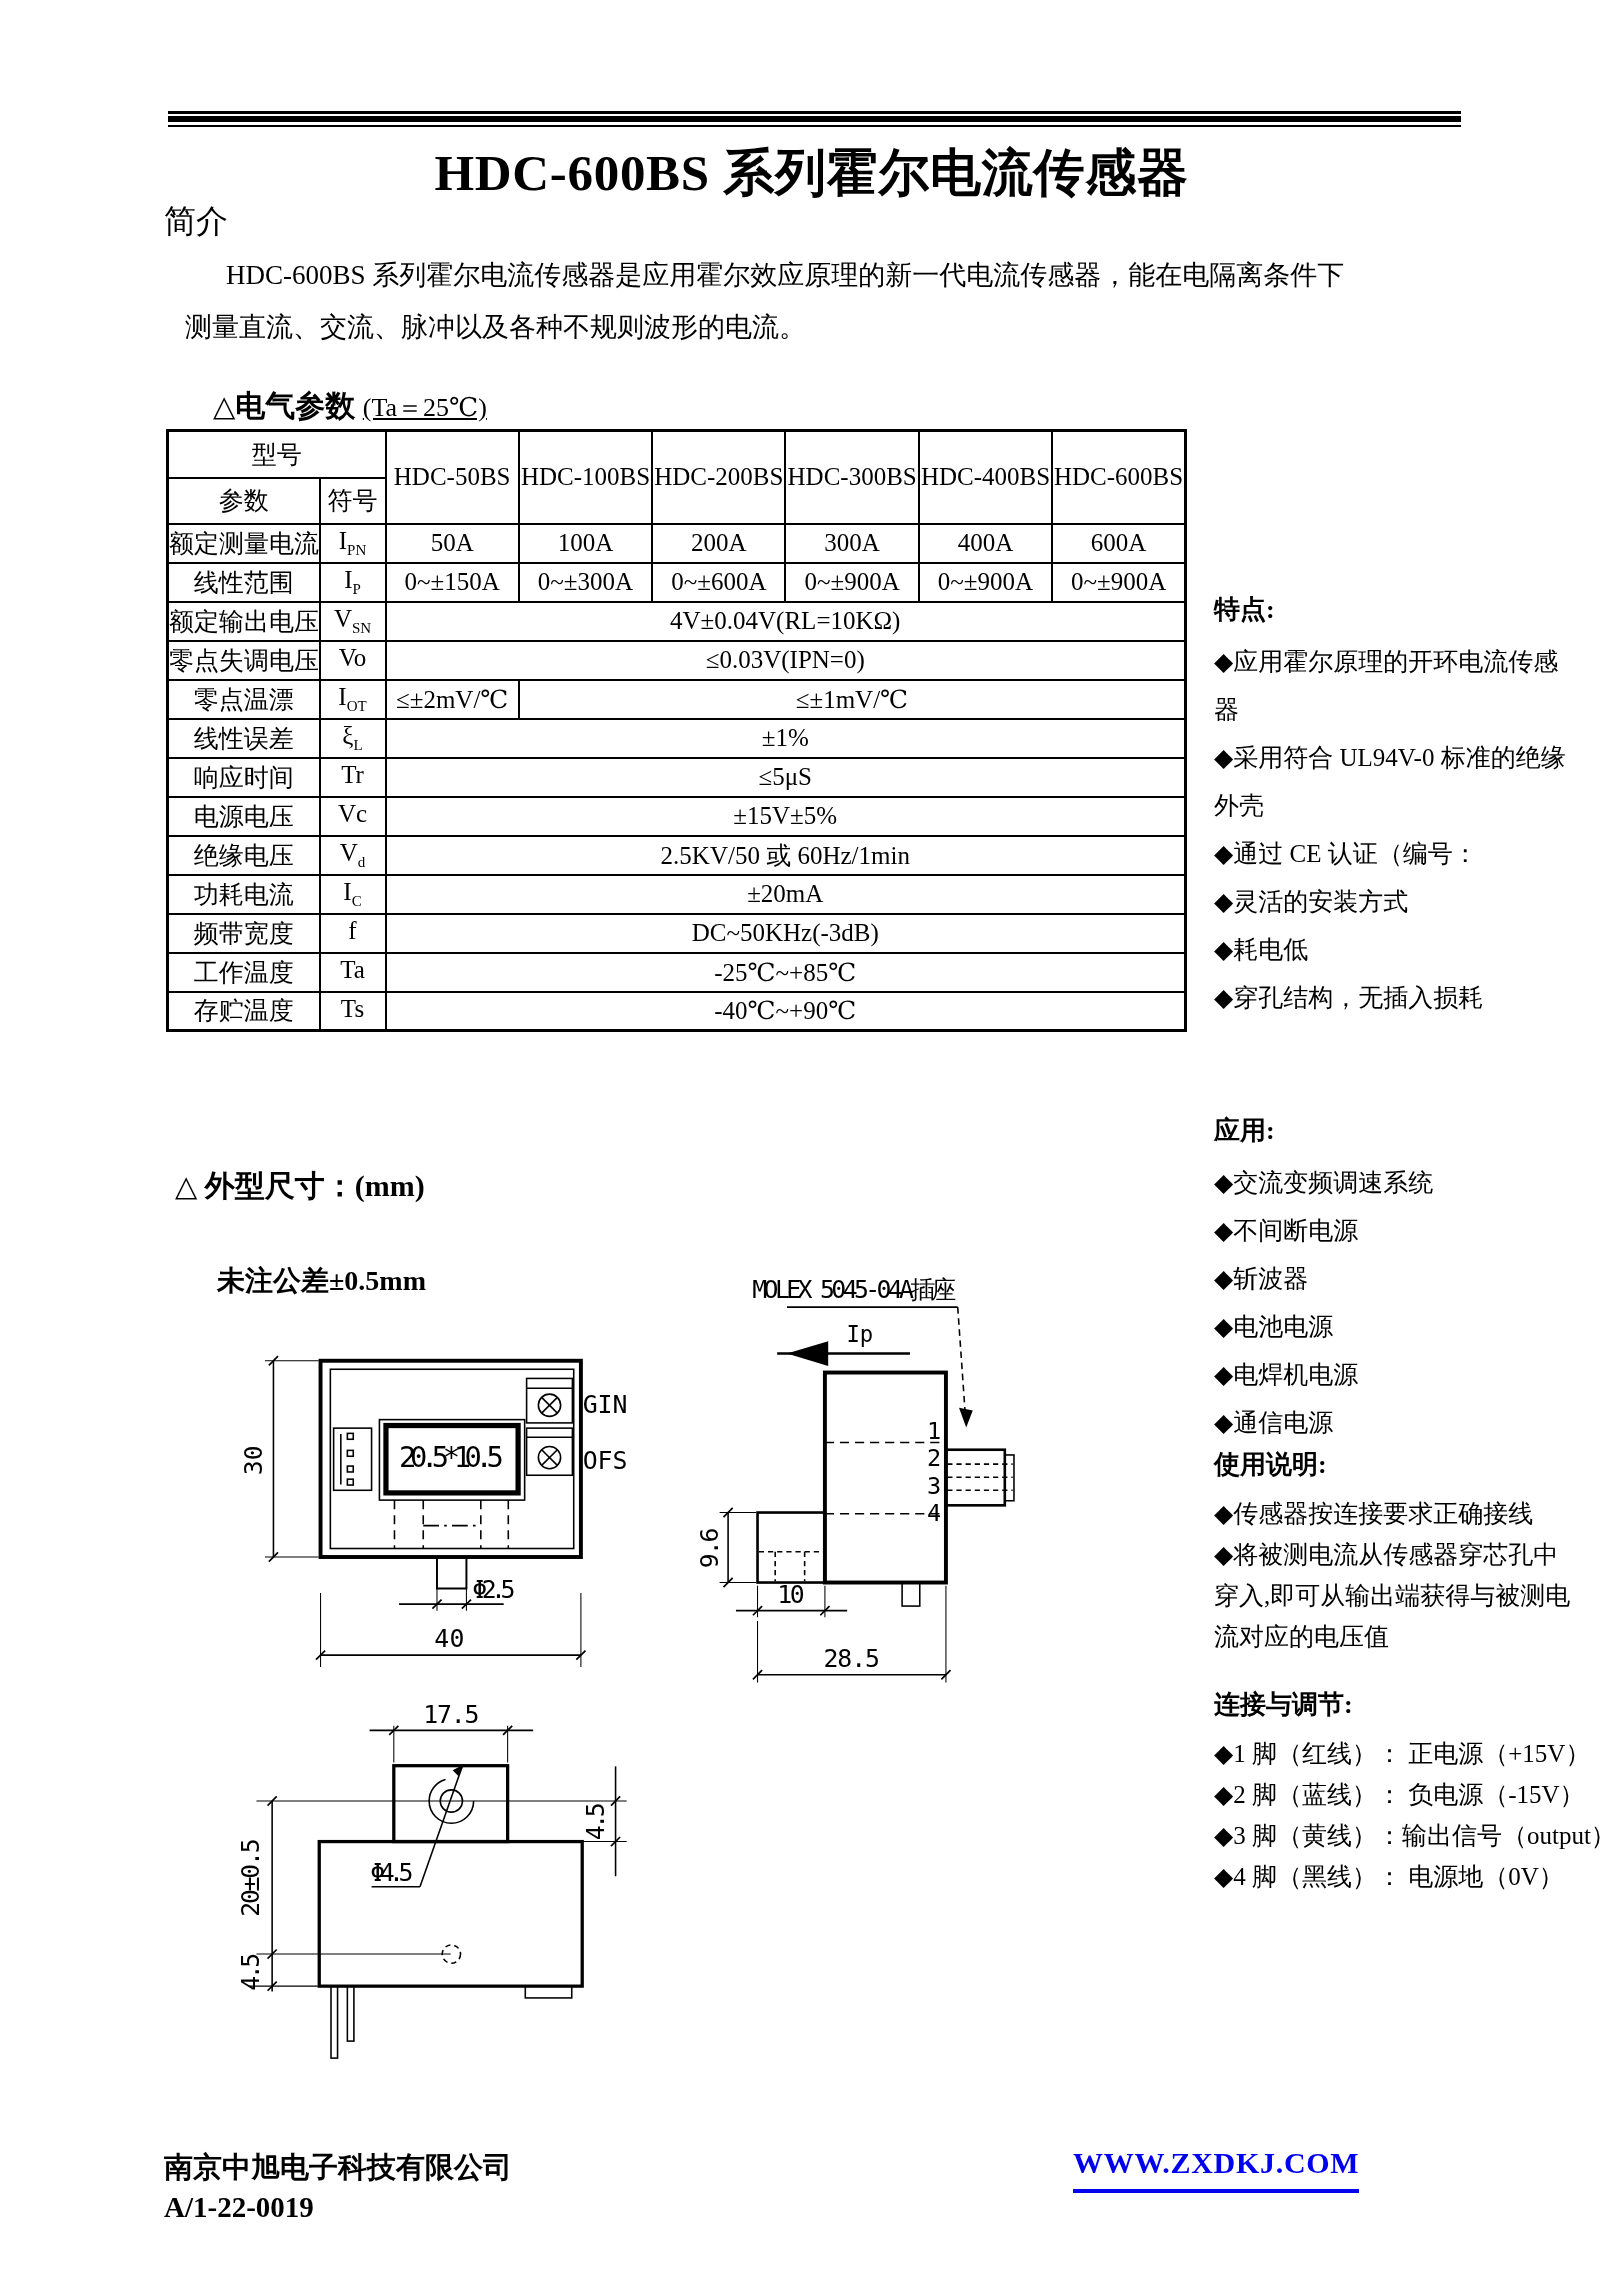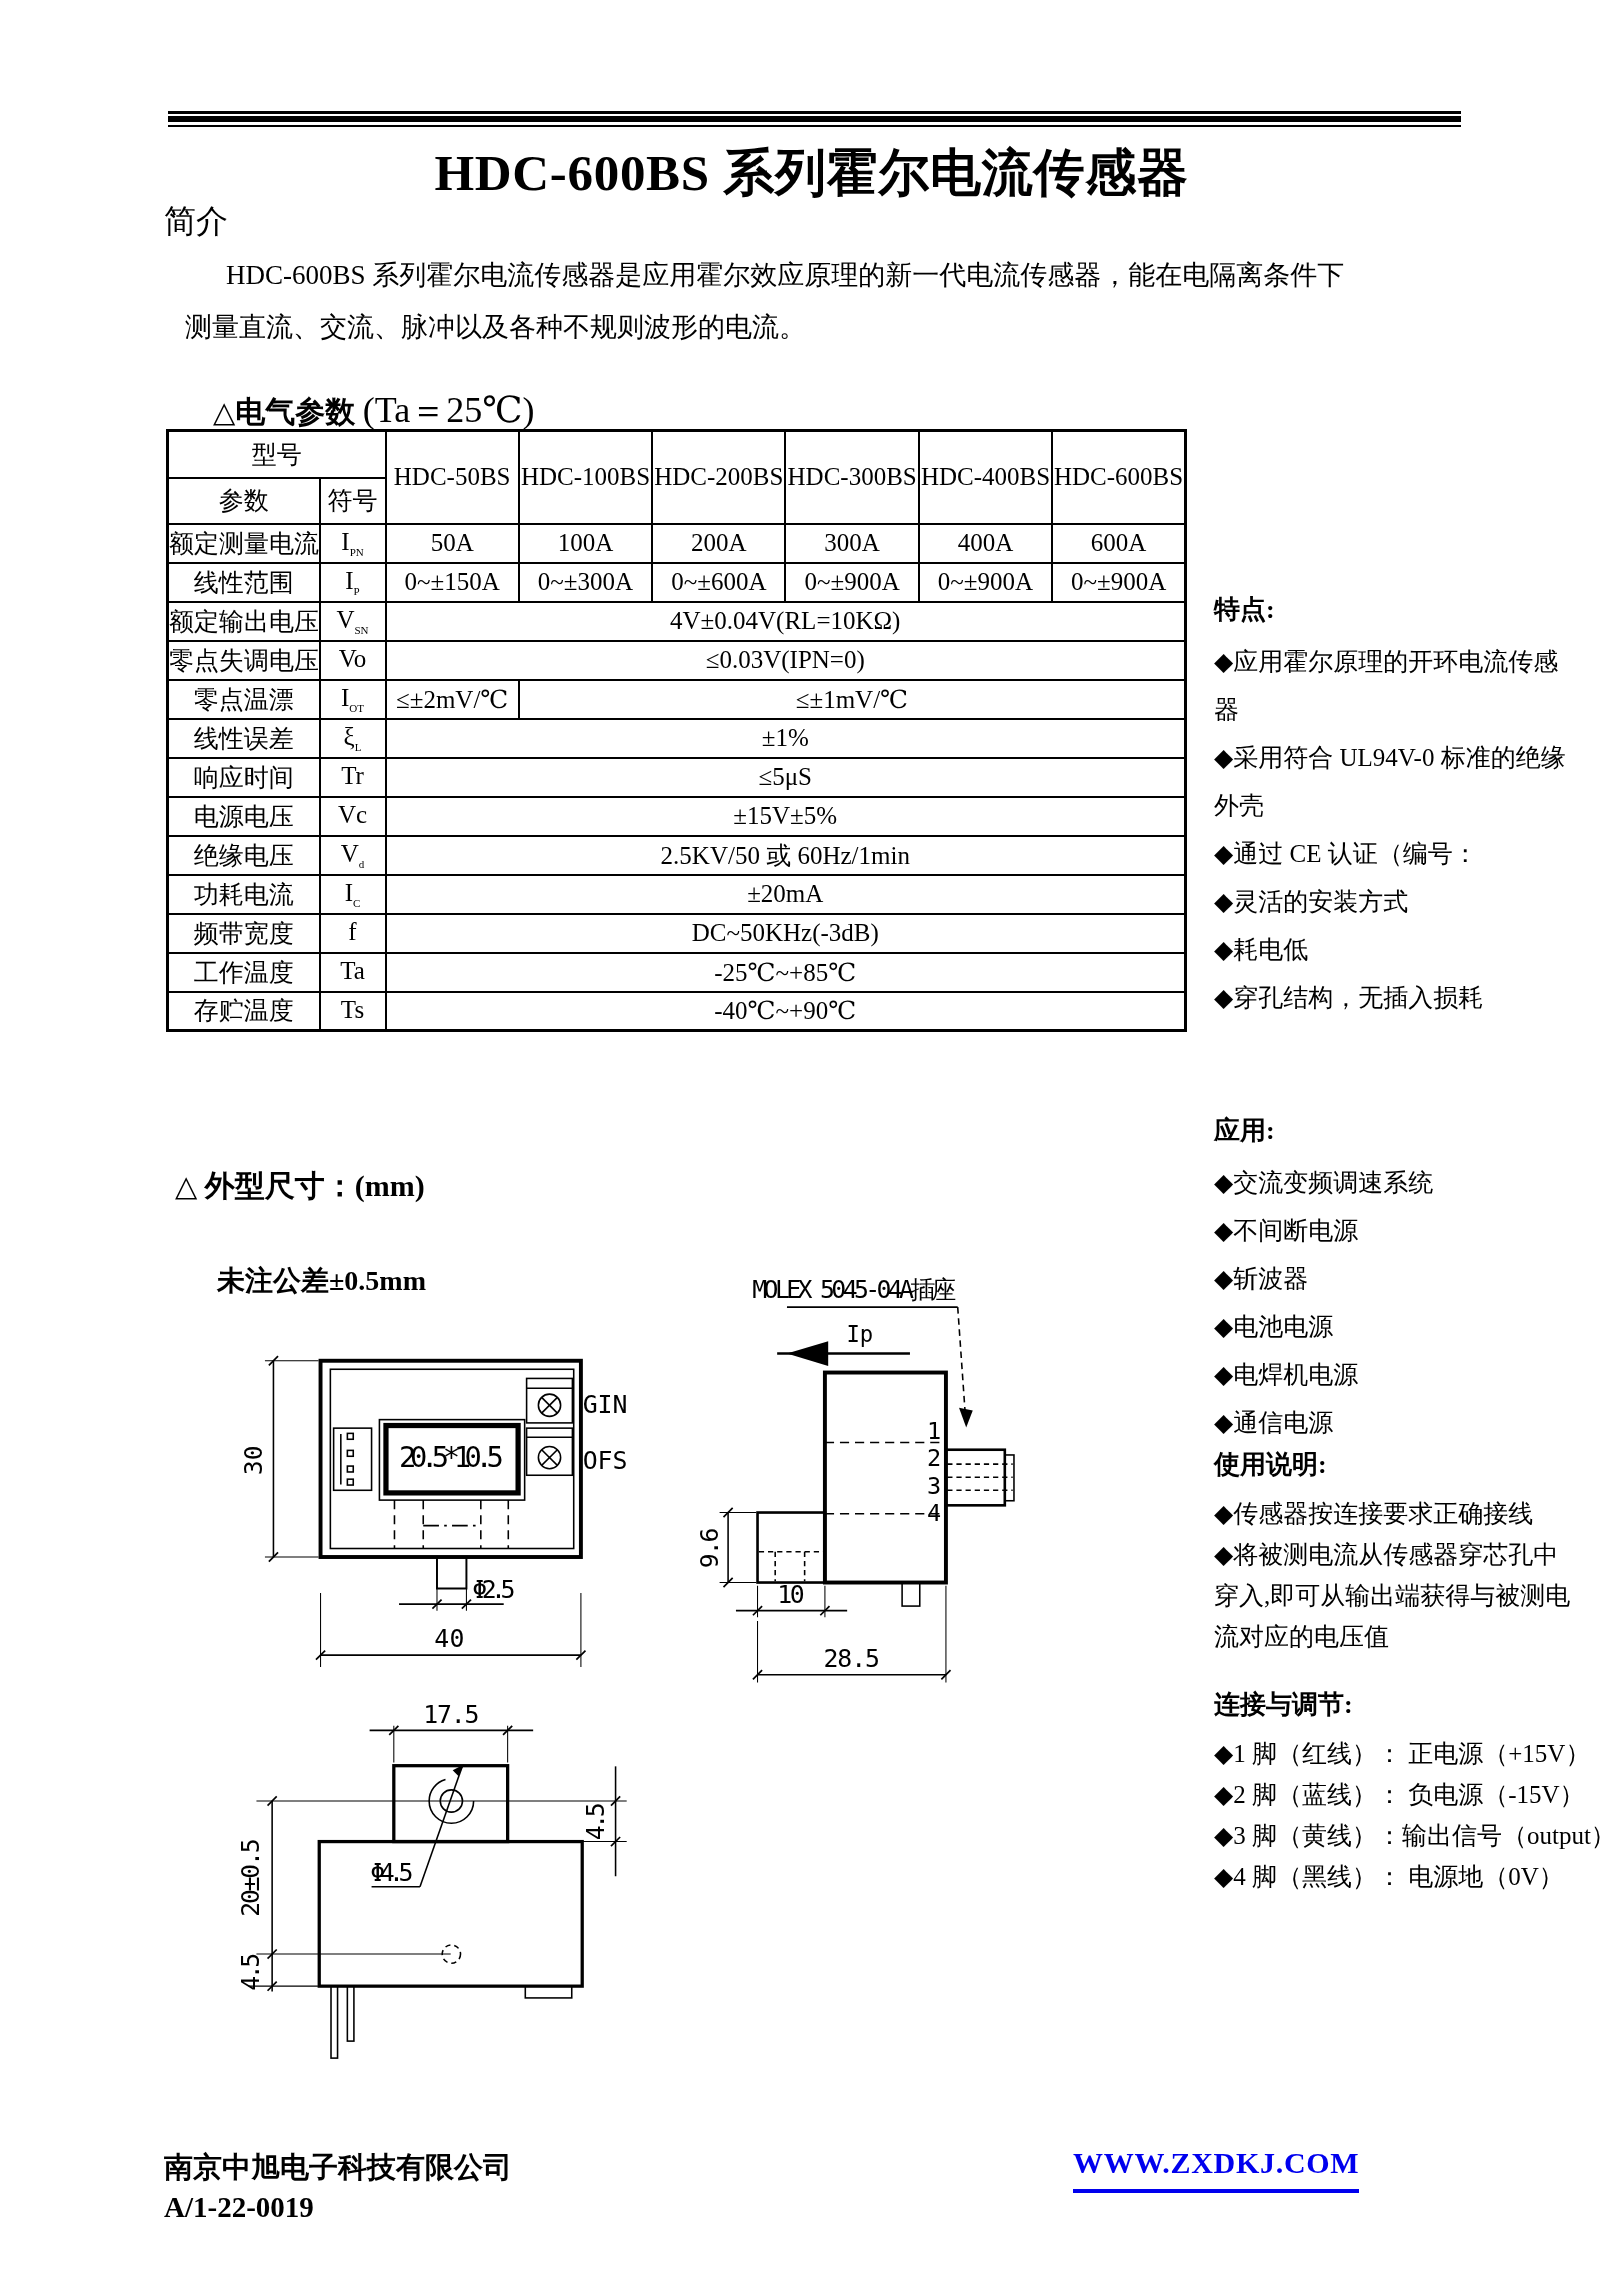--- a/index.html
+++ b/index.html
@@ -14,33 +14,33 @@
          font-size:51px;font-weight:bold;letter-spacing:0.7px;}
   .intro-heading{position:absolute;left:164px;top:200px;font-size:32px;}
   .intro-line{position:absolute;font-size:27px;white-space:nowrap;}
   .il1{left:226px;top:257px;}
   .il2{left:185px;top:309px;}
   .sec-heading{position:absolute;font-size:30px;white-space:nowrap;}
   .ph{left:213px;top:386px;}
   .dh{left:175px;top:1166px;}
   .sec-heading .tri{font-size:29px;}
   .sec-heading .b{font-weight:bold;}
-  .sec-heading .cond{font-size:36px;}
+  .sec-heading .cond{font-size:26px;text-decoration:underline;}
   .dims-note{position:absolute;left:217px;top:1262px;font-size:28px;font-weight:bold;}
   
   table.params{position:absolute;left:166px;top:429px;width:1021px;border-collapse:collapse;
                table-layout:fixed;border:3.3px solid #000;}
   table.params td{border:2px solid #000;text-align:center;vertical-align:middle;
                   padding:0;font-size:25px;overflow:hidden;}
   tr.h1{height:47px;} tr.h2{height:46px;} tr.dr{height:39px;}
   td.corner-top{text-align:right;padding-right:23.6px;}
   td.corner-param{text-align:left;padding-left:5.2px;}
   td.p{text-align:left;padding-left:5.2px;font-size:23.6px;white-space:nowrap;}
   td.s{font-size:27.5px;}
-  td.s sub{font-size:11px;}
+  td.s sub{font-size:15px;}
   td.v{font-size:25px;white-space:nowrap;}
   
   .sidebar-sec{position:absolute;left:1214px;width:399px;}
   .sb-heading{font-size:26px;font-weight:bold;margin-bottom:10.5px;}
   .sb-line{font-size:25px;white-space:nowrap;}
   .lh73 .sb-line{line-height:48px;height:48px;}
   .lh62 .sb-line{line-height:41px;height:41px;}
   
   .footer-company{position:absolute;left:164px;top:2148px;font-size:29px;font-weight:bold;}
   .footer-doc{position:absolute;left:164px;top:2191px;font-size:29px;font-weight:bold;}

